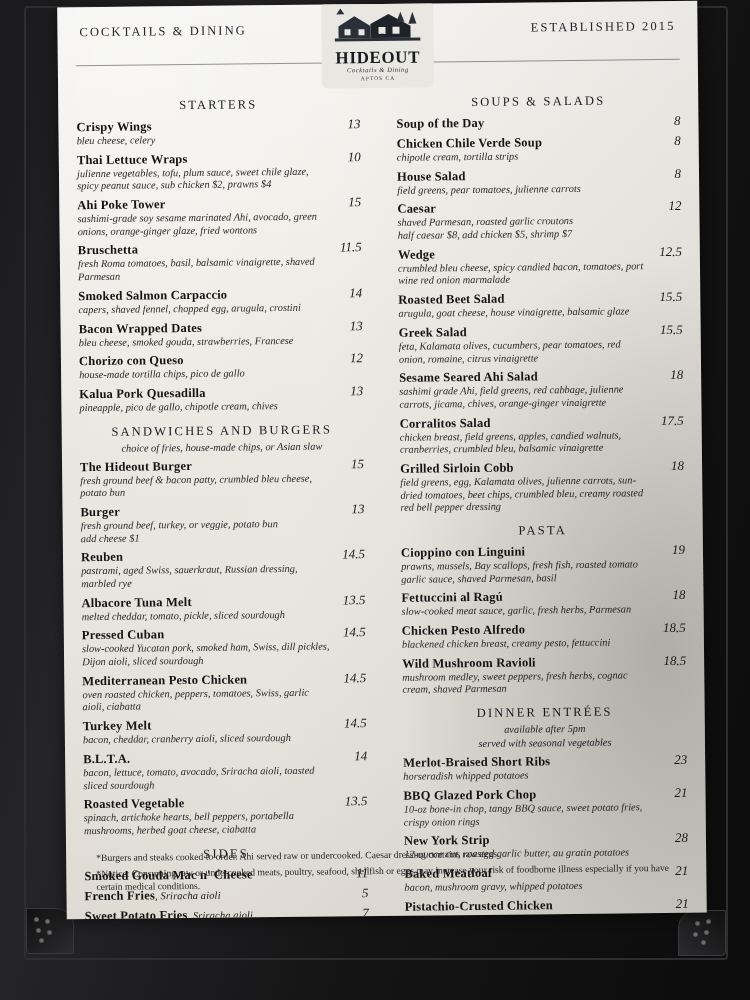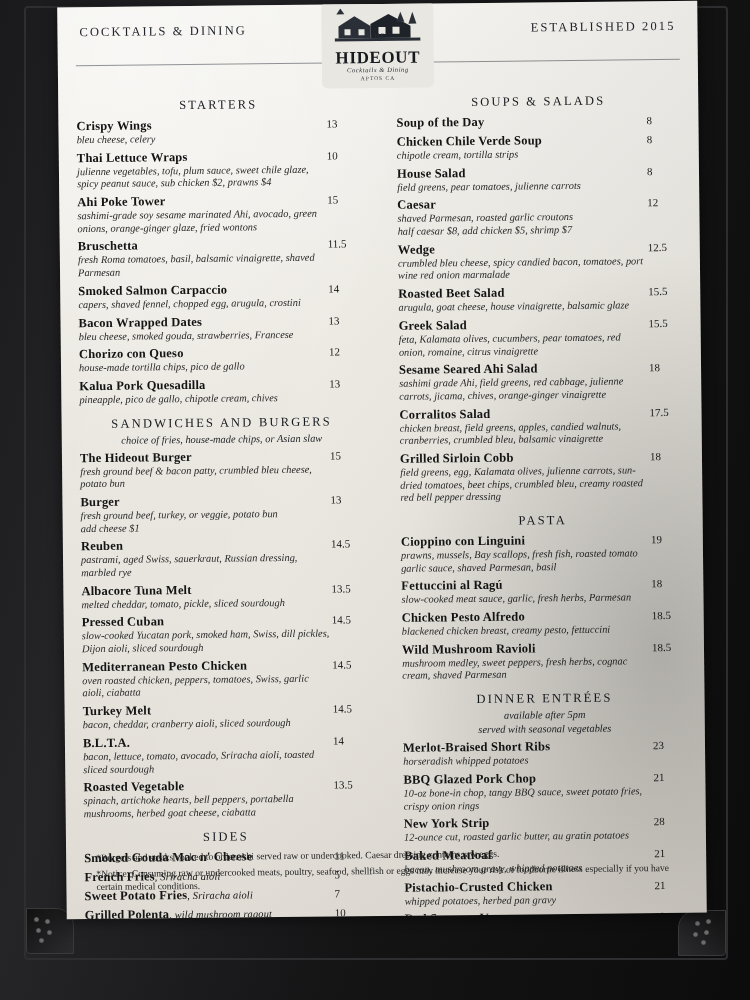--- a/index.html
+++ b/index.html
@@ -106,21 +106,21 @@
 
   .sechead{
     text-align:center;font-size:12.5px;letter-spacing:2.2px;
     margin:6px 0 5px 0;color:#16191d;
   }
   .sechead.tight{margin-top:10px;}
 
   .item{position:relative;margin-bottom:4px;}
   .row{display:flex;align-items:baseline;}
   .nm{font-size:12.6px;font-weight:bold;letter-spacing:.15px;flex:1;color:#141414;}
-  .pr{font-size:11px;width:34px;color:#1b1b1b;white-space:nowrap;}
+  .pr{font-size:13px;width:34px;text-align:right;color:#1b1b1b;white-space:nowrap;font-style:italic;}
   .ds{font-size:10.4px;font-style:italic;line-height:1.22;color:#2a2a2a;padding-right:36px;}
   .subnote{
     text-align:center;font-size:10.4px;font-style:italic;color:#23262a;margin:-2px 0 5px;
   }
   .sides .row .nm{font-weight:bold;}
 
   .footer{
     position:absolute;left:30px;right:26px;bottom:22px;font-size:9.6px;line-height:1.35;color:#1d1d1d;
   }
   .footer p{margin:0 0 3px 0;}

